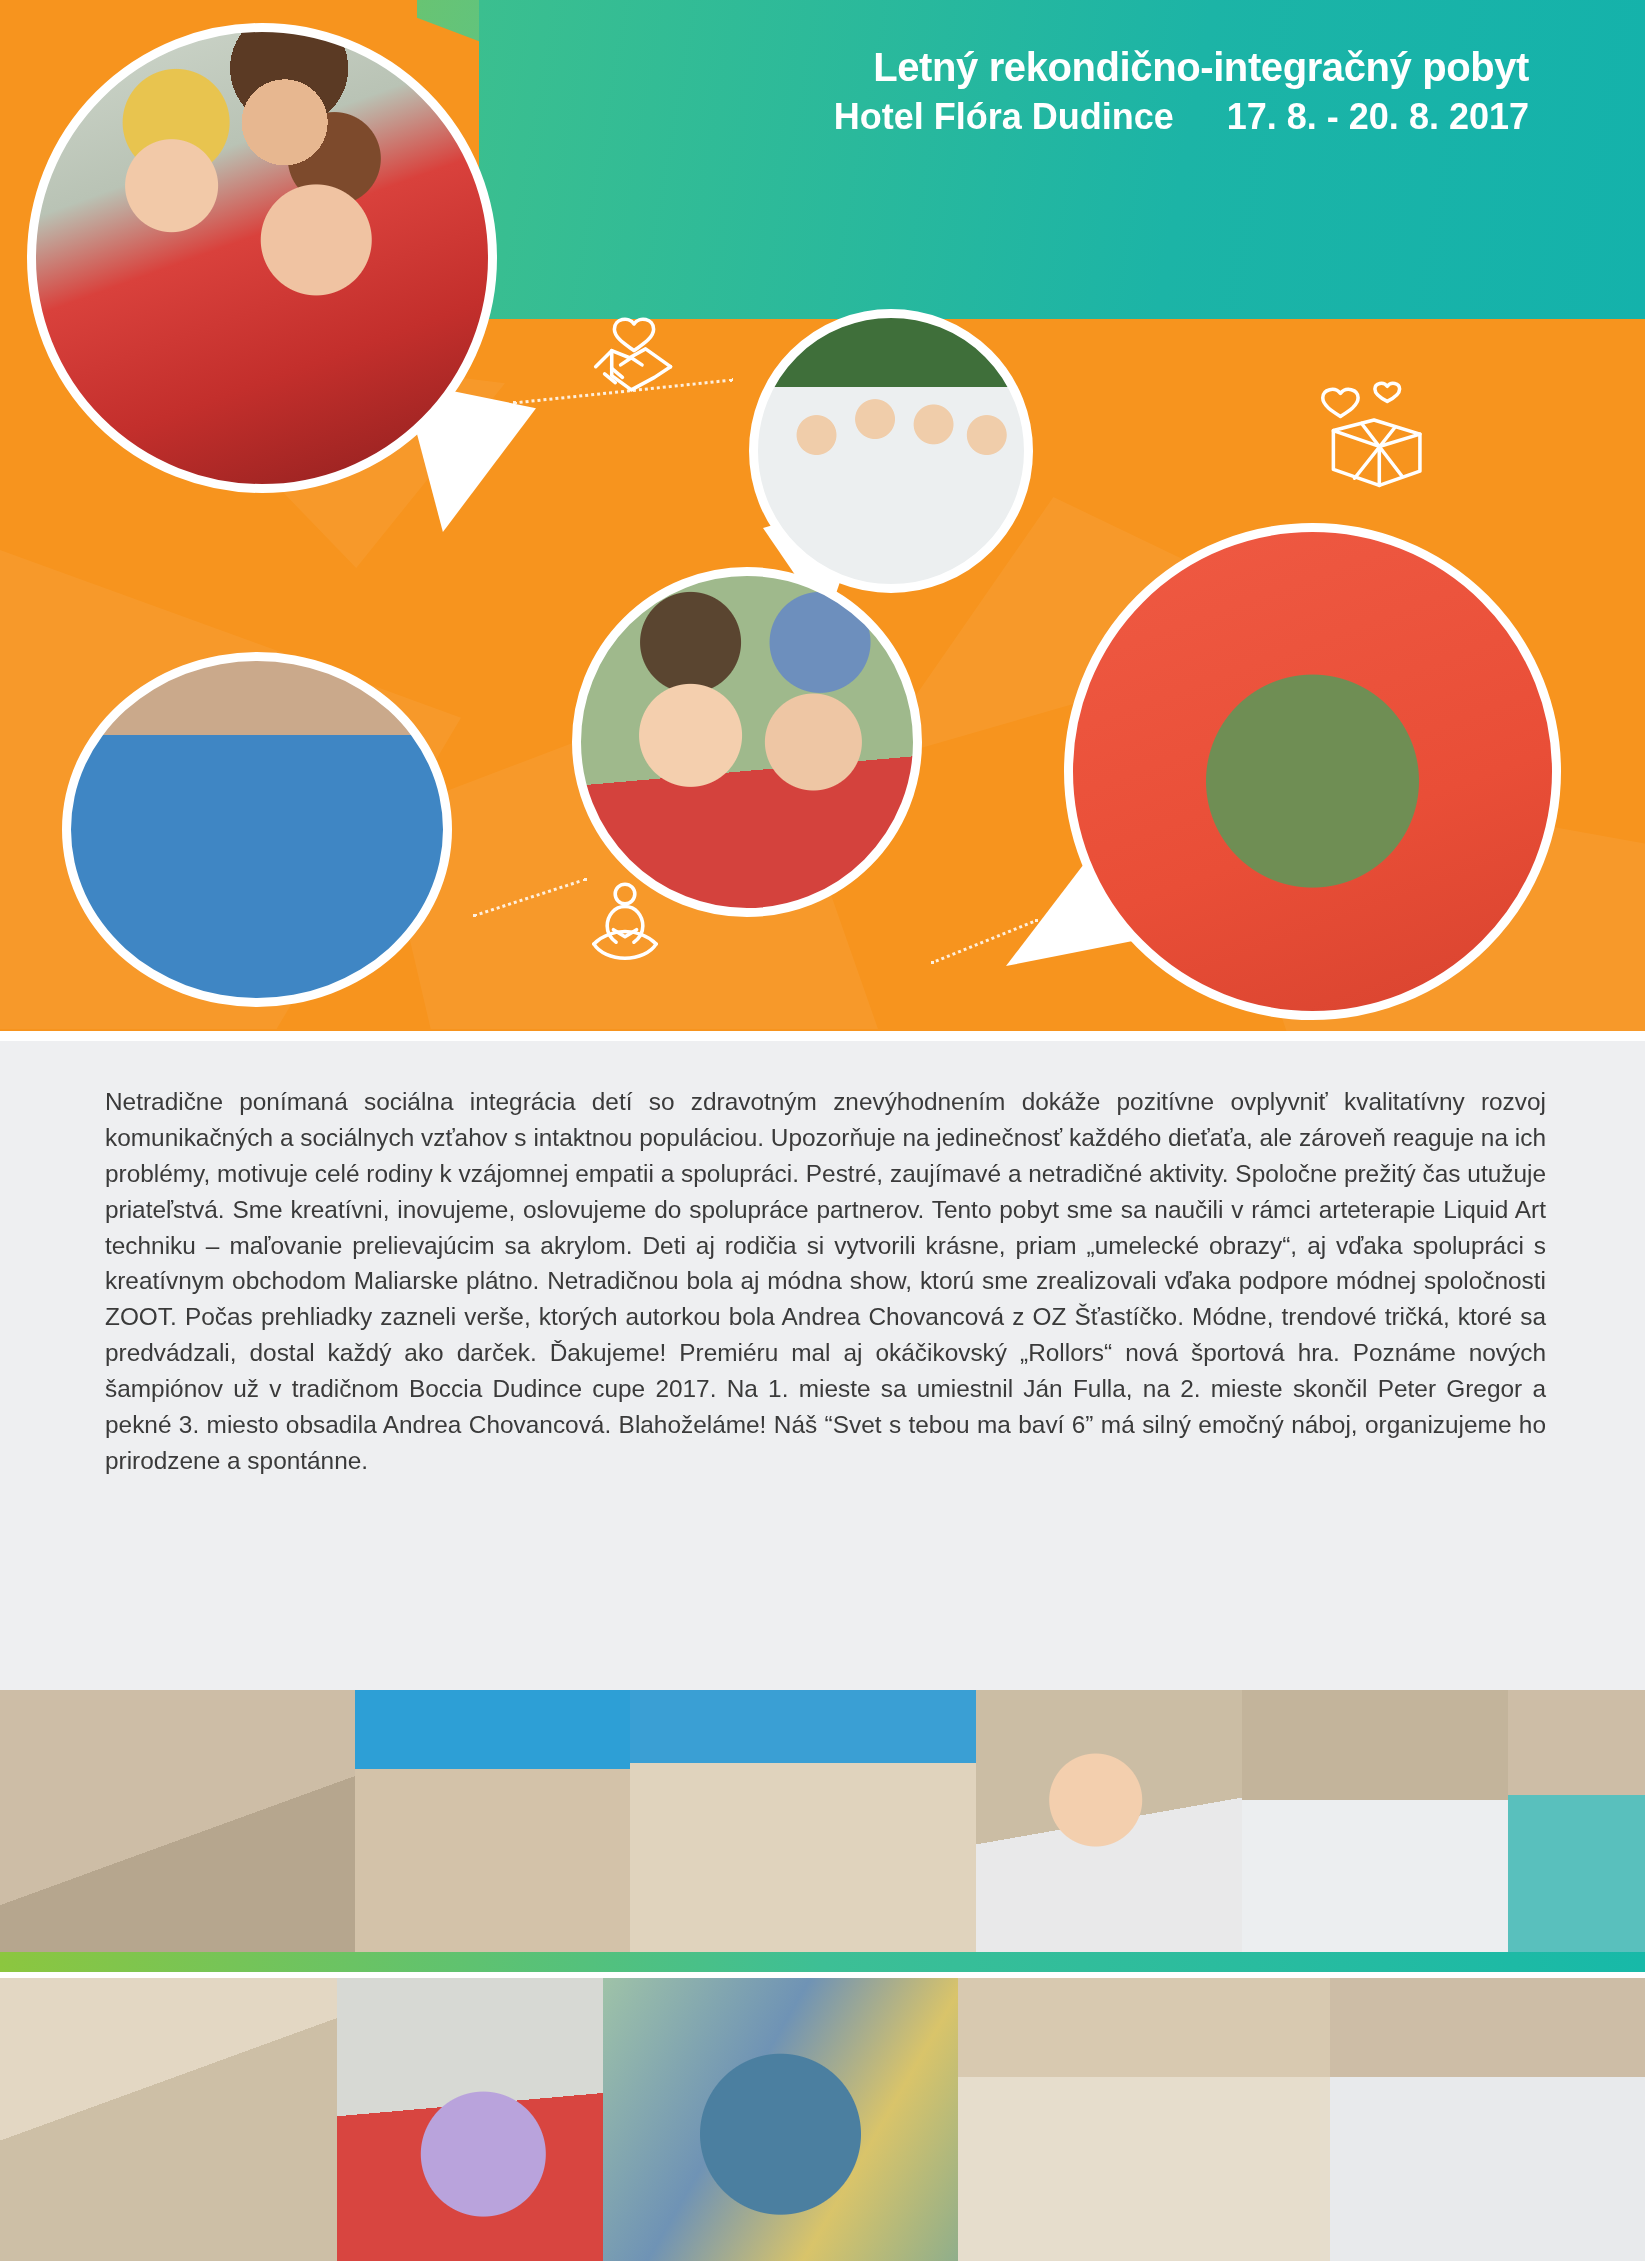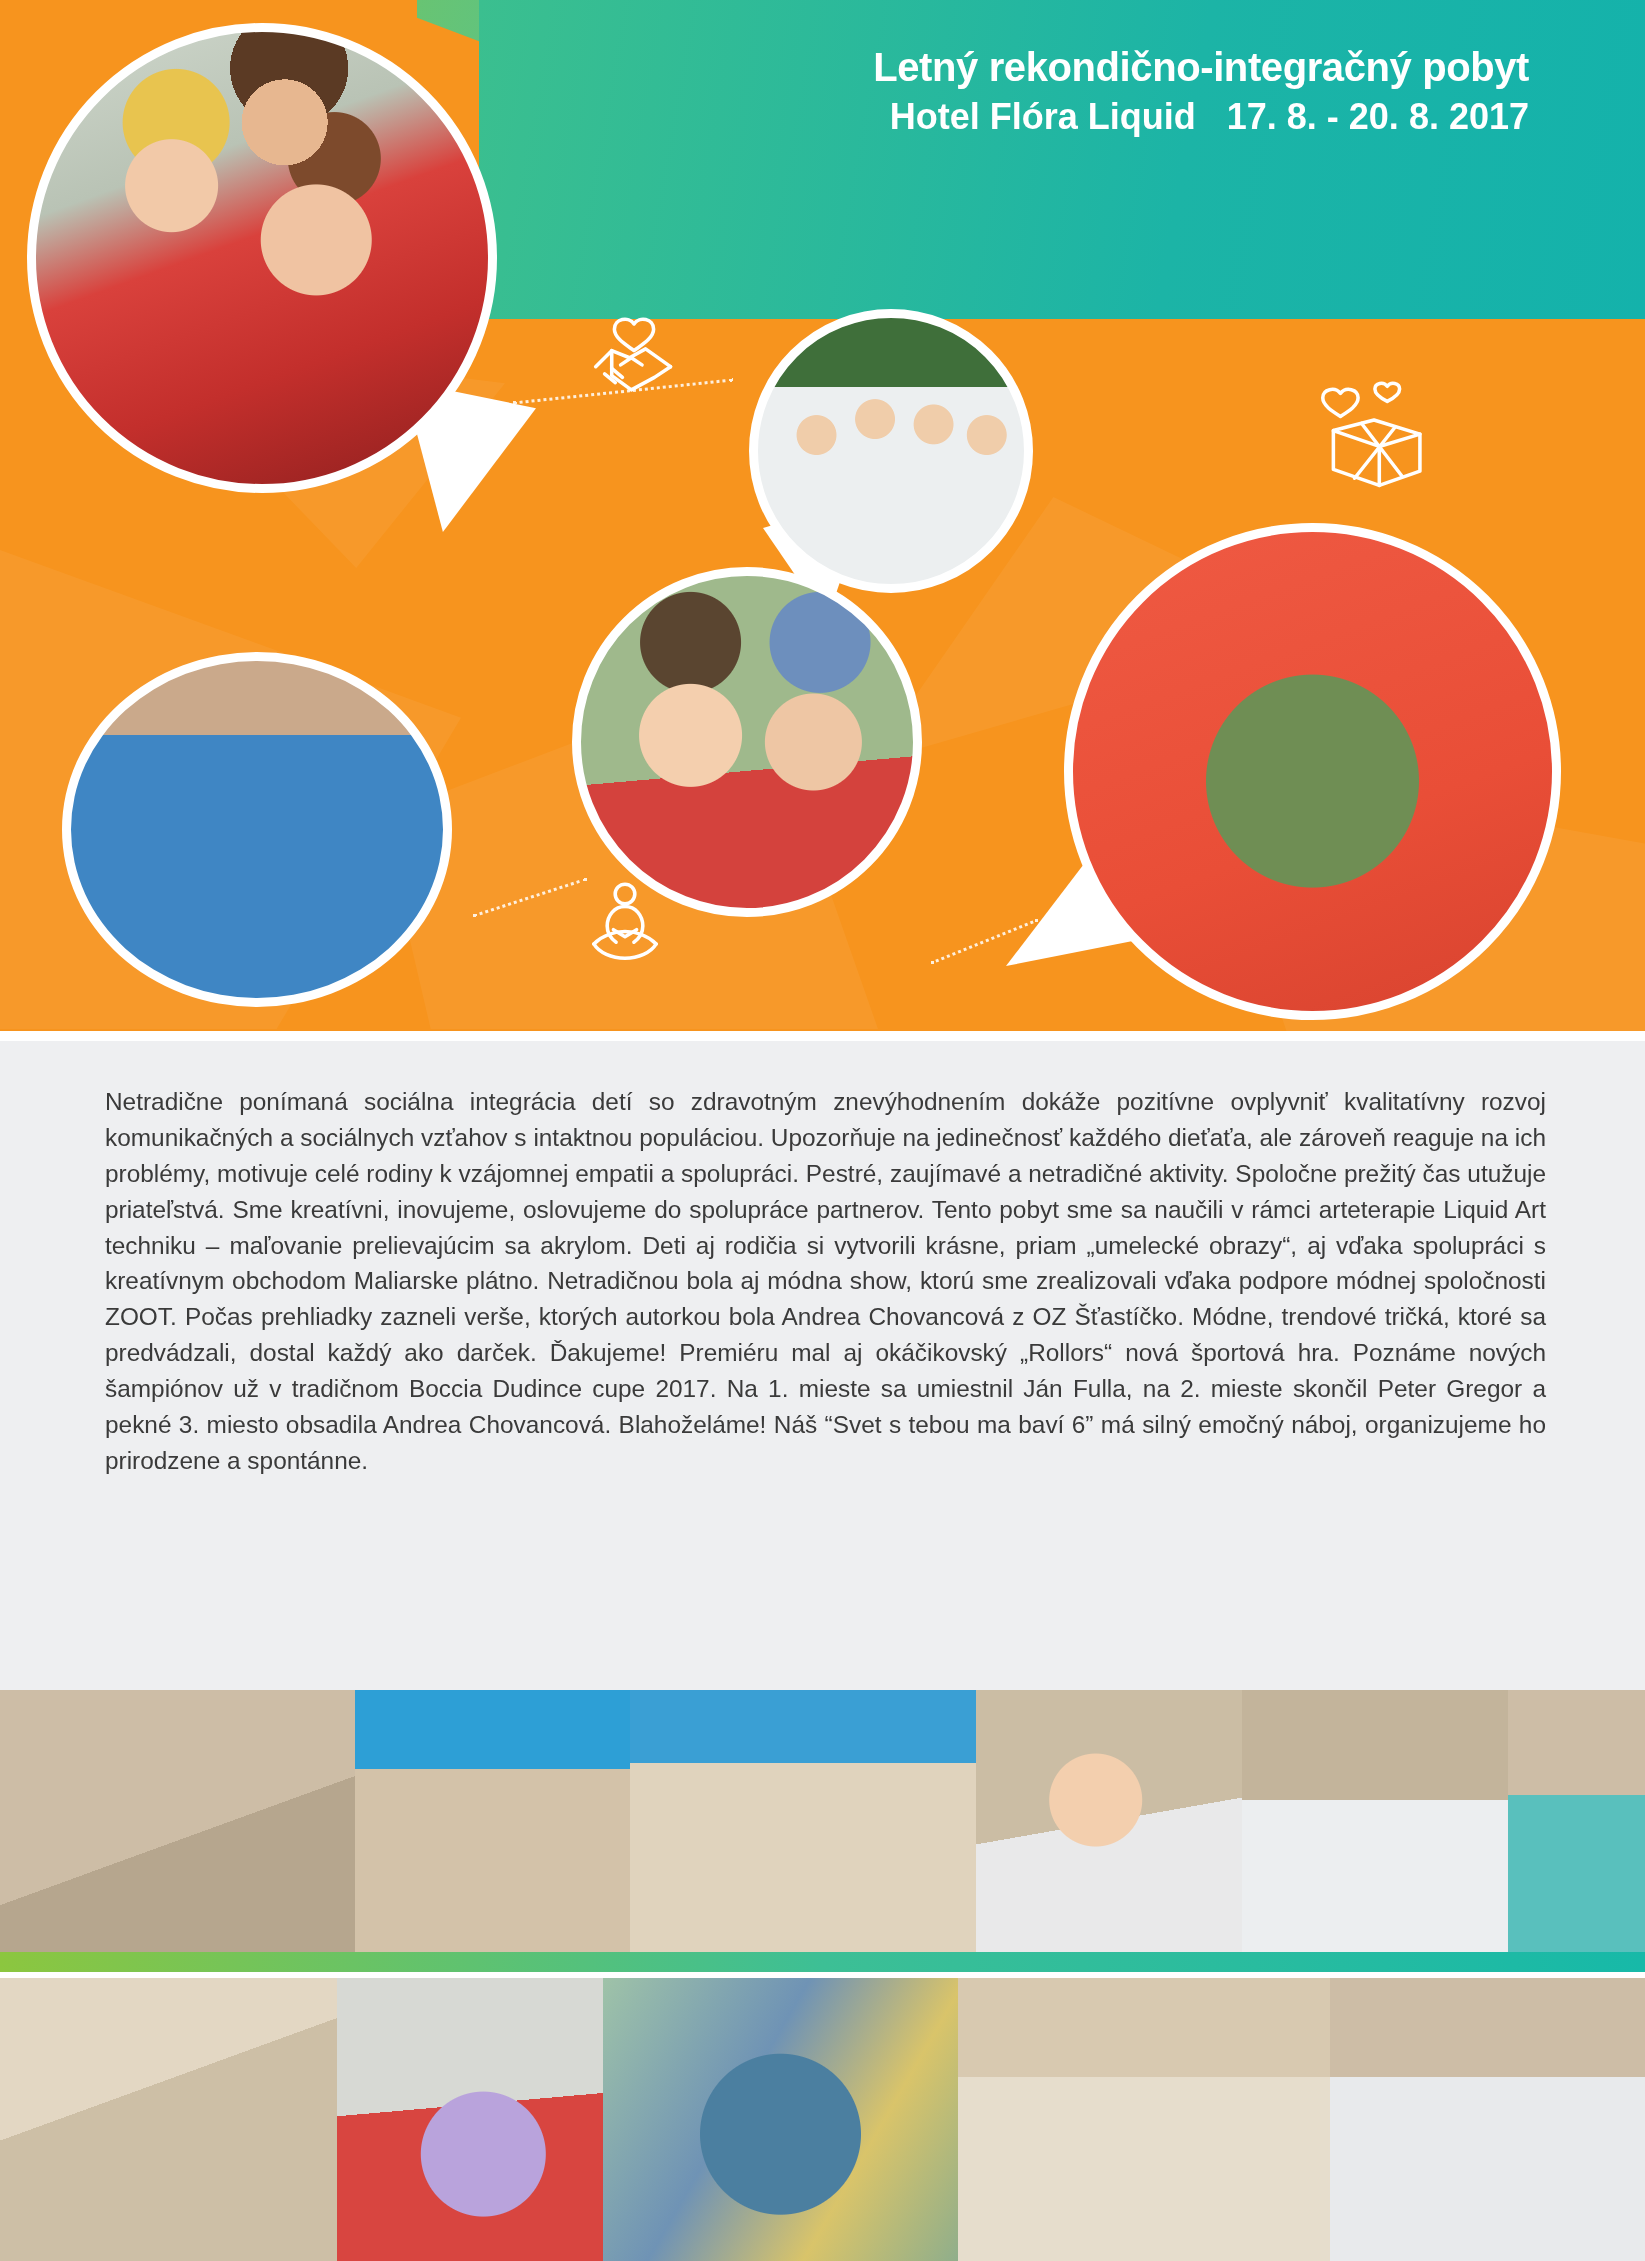--- a/index.html
+++ b/index.html
@@ -74,21 +74,21 @@
     font-size: 64px;
     font-weight: bold;
     letter-spacing: 0.4px;
     margin-top: 7px;
   }
   .title-line3 {
     margin-top: 8.9px;
     font-size: 36px;
     font-weight: bold;
   }
-  .title-line3 .dates { margin-left: 31px; }
+  .title-line3 .dates { margin-left: 53px; }
 
   
   .bubble {
     position: absolute;
     border-radius: 50%;
     border: 9.8px solid #ffffff;
     box-sizing: border-box;
     overflow: hidden;
     background-size: cover;
     background-position: center;
@@ -191,21 +191,21 @@
   <div class="poly p2"></div>
   <div class="poly p3"></div>
   <div class="poly p4"></div>
   <div class="poly p5"></div>
 
   <div class="title-banner"></div>
 
   <div class="title-block">
     <div class="title-line1">Letný rekondično-integračný pobyt</div>
     <div class="title-line3">
-      <span>Hotel Flóra Liquid</span><span class="dates">17. 8. - 20. 8. 2017</span>
+      <span>Hotel Flóra Dudince</span><span class="dates">17. 8. - 20. 8. 2017</span>
     </div>
   </div>
 
   <div class="dots d1"></div>
   <div class="dots d2"></div>
   <div class="dots d3"></div>
 
   <div class="line-icon icon-hands">
     <svg width="98" height="98" viewBox="0 0 110 110" fill="none" stroke="#ffffff" stroke-width="4" stroke-linecap="round" stroke-linejoin="round">
       <path d="M12 58 L30 40 L50 48 L68 38 L96 58"></path>

